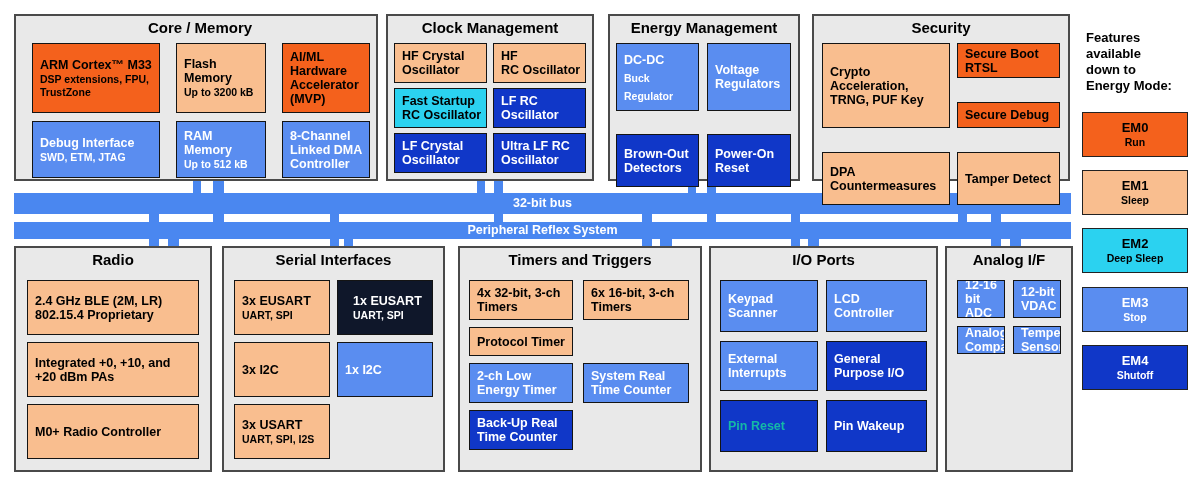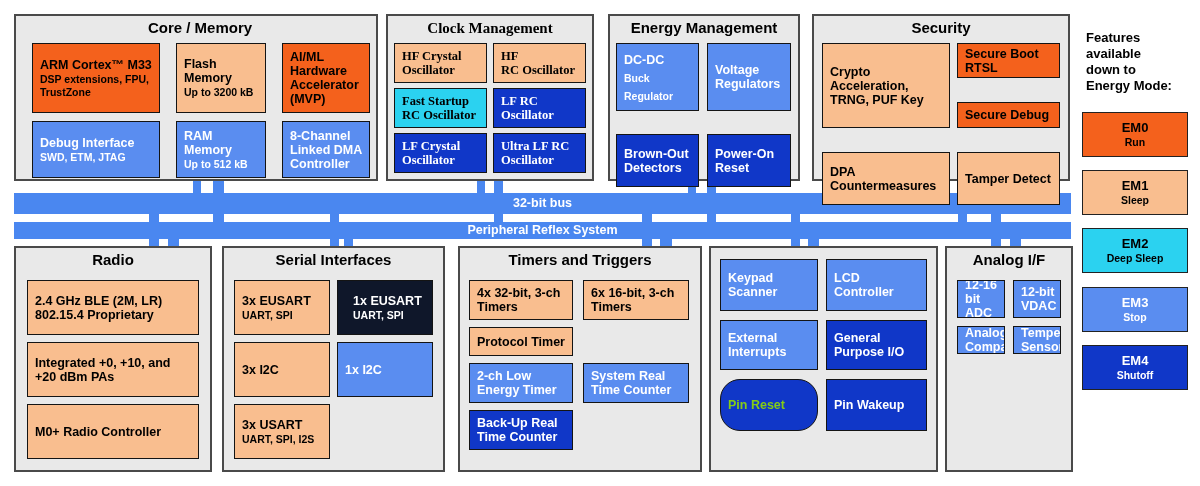--- a/index.html
+++ b/index.html
@@ -17,21 +17,21 @@
   .sec-title{text-align:center;font-weight:bold;font-size:15px;color:#000;margin-top:3px;line-height:18px;}
   .sec-grid{display:grid;}
   .block{border:1.5px solid #141414;box-sizing:border-box;display:flex;flex-direction:column;
          justify-content:center;align-items:flex-start;padding:2px 4px 2px 7px;overflow:hidden;}
   .lbl{font-weight:bold;font-size:12.5px;line-height:1.12;white-space:pre-line;}
   .sub{font-weight:bold;font-size:10.5px;line-height:1.15;margin-top:1px;white-space:pre-line;}
   .inlinewrap .lbl,.inlinewrap .sub{display:inline;white-space:normal;}
 
   .sec-core   {left:14px; top:14px; width:364px;height:167px;padding-left:8px;}
   .sec-core    .sec-grid{margin:6px 7px 0 8px;grid-template-columns:128px 90px 88px;grid-template-rows:70px 57px;gap:8px 16px;}
-  .sec-clock  {left:386px;top:14px; width:208px;height:167px;font-family:Liberation Serif, serif;}
+  .sec-clock  {left:386px;top:14px; width:208px;height:167px;}
   .sec-clock   .sec-grid{margin:6px 6px 0;grid-template-columns:93px 93px;grid-template-rows:40px 40px 40px;gap:5px 6px;}
   .sec-energy {left:608px;top:14px; width:192px;height:167px;}
   .sec-energy  .sec-grid{margin:6px 6px 0;grid-template-columns:83px 84px;grid-template-rows:68px 53px;gap:23px 8px;}
   .sec-security{left:812px;top:14px;width:258px;height:167px;}
   .sec-security .sec-grid{margin:6px 8px 0;grid-template-columns:128px 103px;grid-template-rows:35px 26px 53px;gap:24px 7px;}
   .sec-security .sec-grid > :nth-child(1){grid-column:1;grid-row:1/3;}
   .sec-security .sec-grid > :nth-child(2){grid-column:2;grid-row:1;}
   .sec-security .sec-grid > :nth-child(3){grid-column:2;grid-row:2;}
   .sec-security .sec-grid > :nth-child(4){grid-column:1;grid-row:3;}
   .sec-security .sec-grid > :nth-child(5){grid-column:2;grid-row:3;}
@@ -261,38 +261,39 @@
           <span class="lbl">System Real
 Time Counter</span>
         </div>
         <div class="block" style="background: rgb(16, 55, 200); color: rgb(255, 255, 255);">
           <span class="lbl">Back-Up Real
 Time Counter</span>
         </div>
       </div>
   </section>
   <section class="sec sec-io" style="background: rgb(233, 233, 233); border-color: rgb(74, 74, 74);">
+    <div class="sec-title">I/O Ports</div>
     <div class="sec-grid">
         <div class="block" style="background: rgb(90, 141, 240); color: rgb(255, 255, 255);">
           <span class="lbl">Keypad
 Scanner</span>
         </div>
         <div class="block" style="background: rgb(90, 141, 240); color: rgb(255, 255, 255);">
           <span class="lbl">LCD
 Controller</span>
         </div>
         <div class="block" style="background: rgb(90, 141, 240); color: rgb(255, 255, 255);">
           <span class="lbl">External
 Interrupts</span>
         </div>
         <div class="block" style="background: rgb(16, 55, 200); color: rgb(255, 255, 255);">
           <span class="lbl">General
 Purpose I/O</span>
         </div>
-        <div class="block" style="background: rgb(16, 55, 200); color: #84cc16; border-radius: 20px;">
+        <div class="block" style="background: rgb(16, 55, 200); color: #14b8a6;">
           <span class="lbl">Pin Reset</span>
         </div>
         <div class="block" style="background: rgb(16, 55, 200); color: rgb(255, 255, 255);">
           <span class="lbl">Pin Wakeup</span>
         </div>
       </div>
   </section>
   <section class="sec sec-analog" style="background: rgb(233, 233, 233); border-color: rgb(74, 74, 74);">
     <div class="sec-title">Analog I/F</div>
     <div class="sec-grid">

